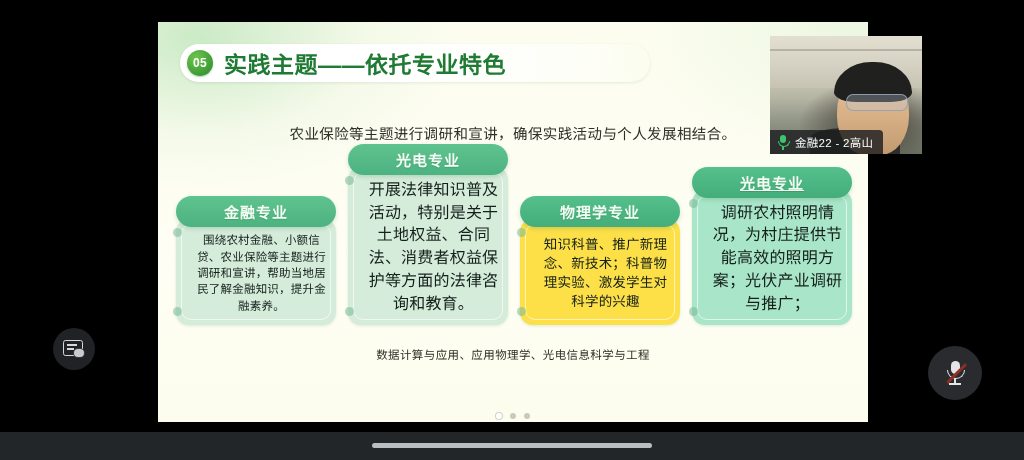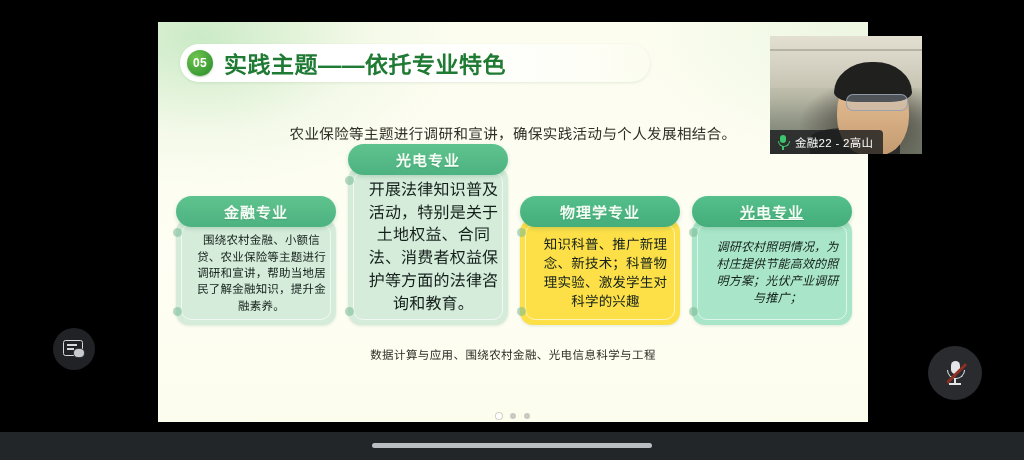--- a/index.html
+++ b/index.html
@@ -177,21 +177,21 @@
   .col-2 .col-pill { background: linear-gradient(180deg,#5fc38f 0%,#4cb27f 100%); }
   .col-2 .col-card { background: #d6ecdb; }
   .col-2 .card-text { font-size: 16px; }
 
   .col-3 .col-pill { background: linear-gradient(180deg,#55c08c 0%,#44ad79 100%); }
   .col-3 .col-card { background: #fde047; }
   .col-3 .card-text { font-size: 13.5px; }
 
   .col-4 .col-pill { background: linear-gradient(180deg,#55c08c 0%,#44ad79 100%); text-decoration: underline; }
   .col-4 .col-card { background: #a9e5c8; }
-  .col-4 .card-text { font-size: 12px; font-style: italic; }
+  .col-4 .card-text { font-size: 16px; }
 
   
   #slide-footnote {
     position: absolute;
     top: 324px;
     left: 0;
     width: 710px;
     text-align: center;
     font-size: 11.5px;
     color: #2e2e27;
@@ -490,21 +490,21 @@
         <div class="col-card">
           <div class="inner-frame"></div>
           <div class="dot-tl"></div>
           <div class="dot-bl"></div>
           <div class="card-text">调研农村照明情况，为村庄提供节能高效的照明方案；光伏产业调研与推广；</div>
         </div>
       </div>
 
     </div>
 
-    <div id="slide-footnote">数据计算与应用、围绕农村金融、光电信息科学与工程</div>
+    <div id="slide-footnote">数据计算与应用、应用物理学、光电信息科学与工程</div>
 
     <div id="page-dots">
       <div class="dot active"></div>
       <div class="dot"></div>
       <div class="dot"></div>
     </div>
   </div>
 
   <div id="video-tile">
     <div id="video-frame">

